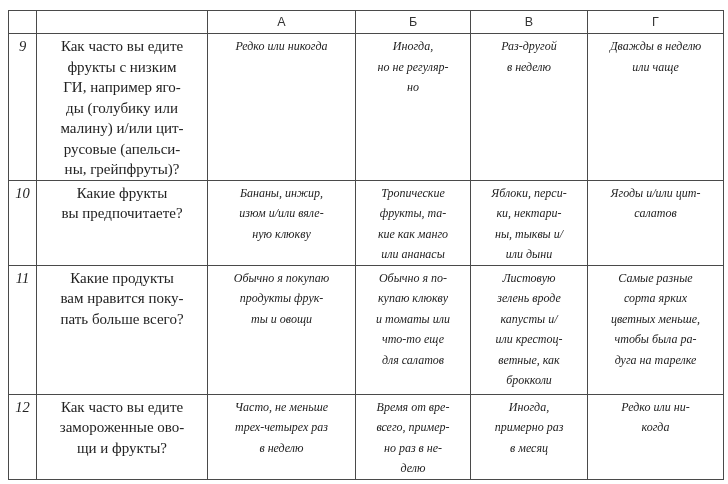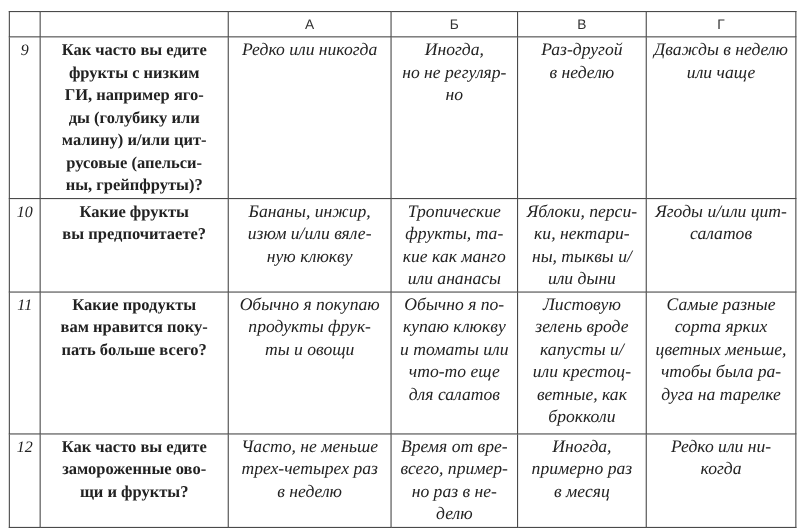--- a/index.html
+++ b/index.html
@@ -43,28 +43,28 @@
   tr.row-9  { height: 145px; }
   tr.row-10 { height: 83px; padding-left: 47px; }
   tr.row-11 { height: 129px; }
   tr.row-12 { height: 85px; }
   .num {
     font-style: italic;
     font-size: 14.5px;
     line-height: 20px;
   }
   .question {
-    font-weight: bold;
+    font-weight: normal;
     font-size: 15px;
     line-height: 20.5px;
     white-space: pre-line;
   }
   .answer {
     font-style: italic;
-    font-size: 16px;
+    font-size: 12px;
     line-height: 20.5px;
     white-space: pre-line;
   }
 </style>
 </head>
 <body>
 
 <div class="page">
   <table class="quiz">
     <colgroup>

